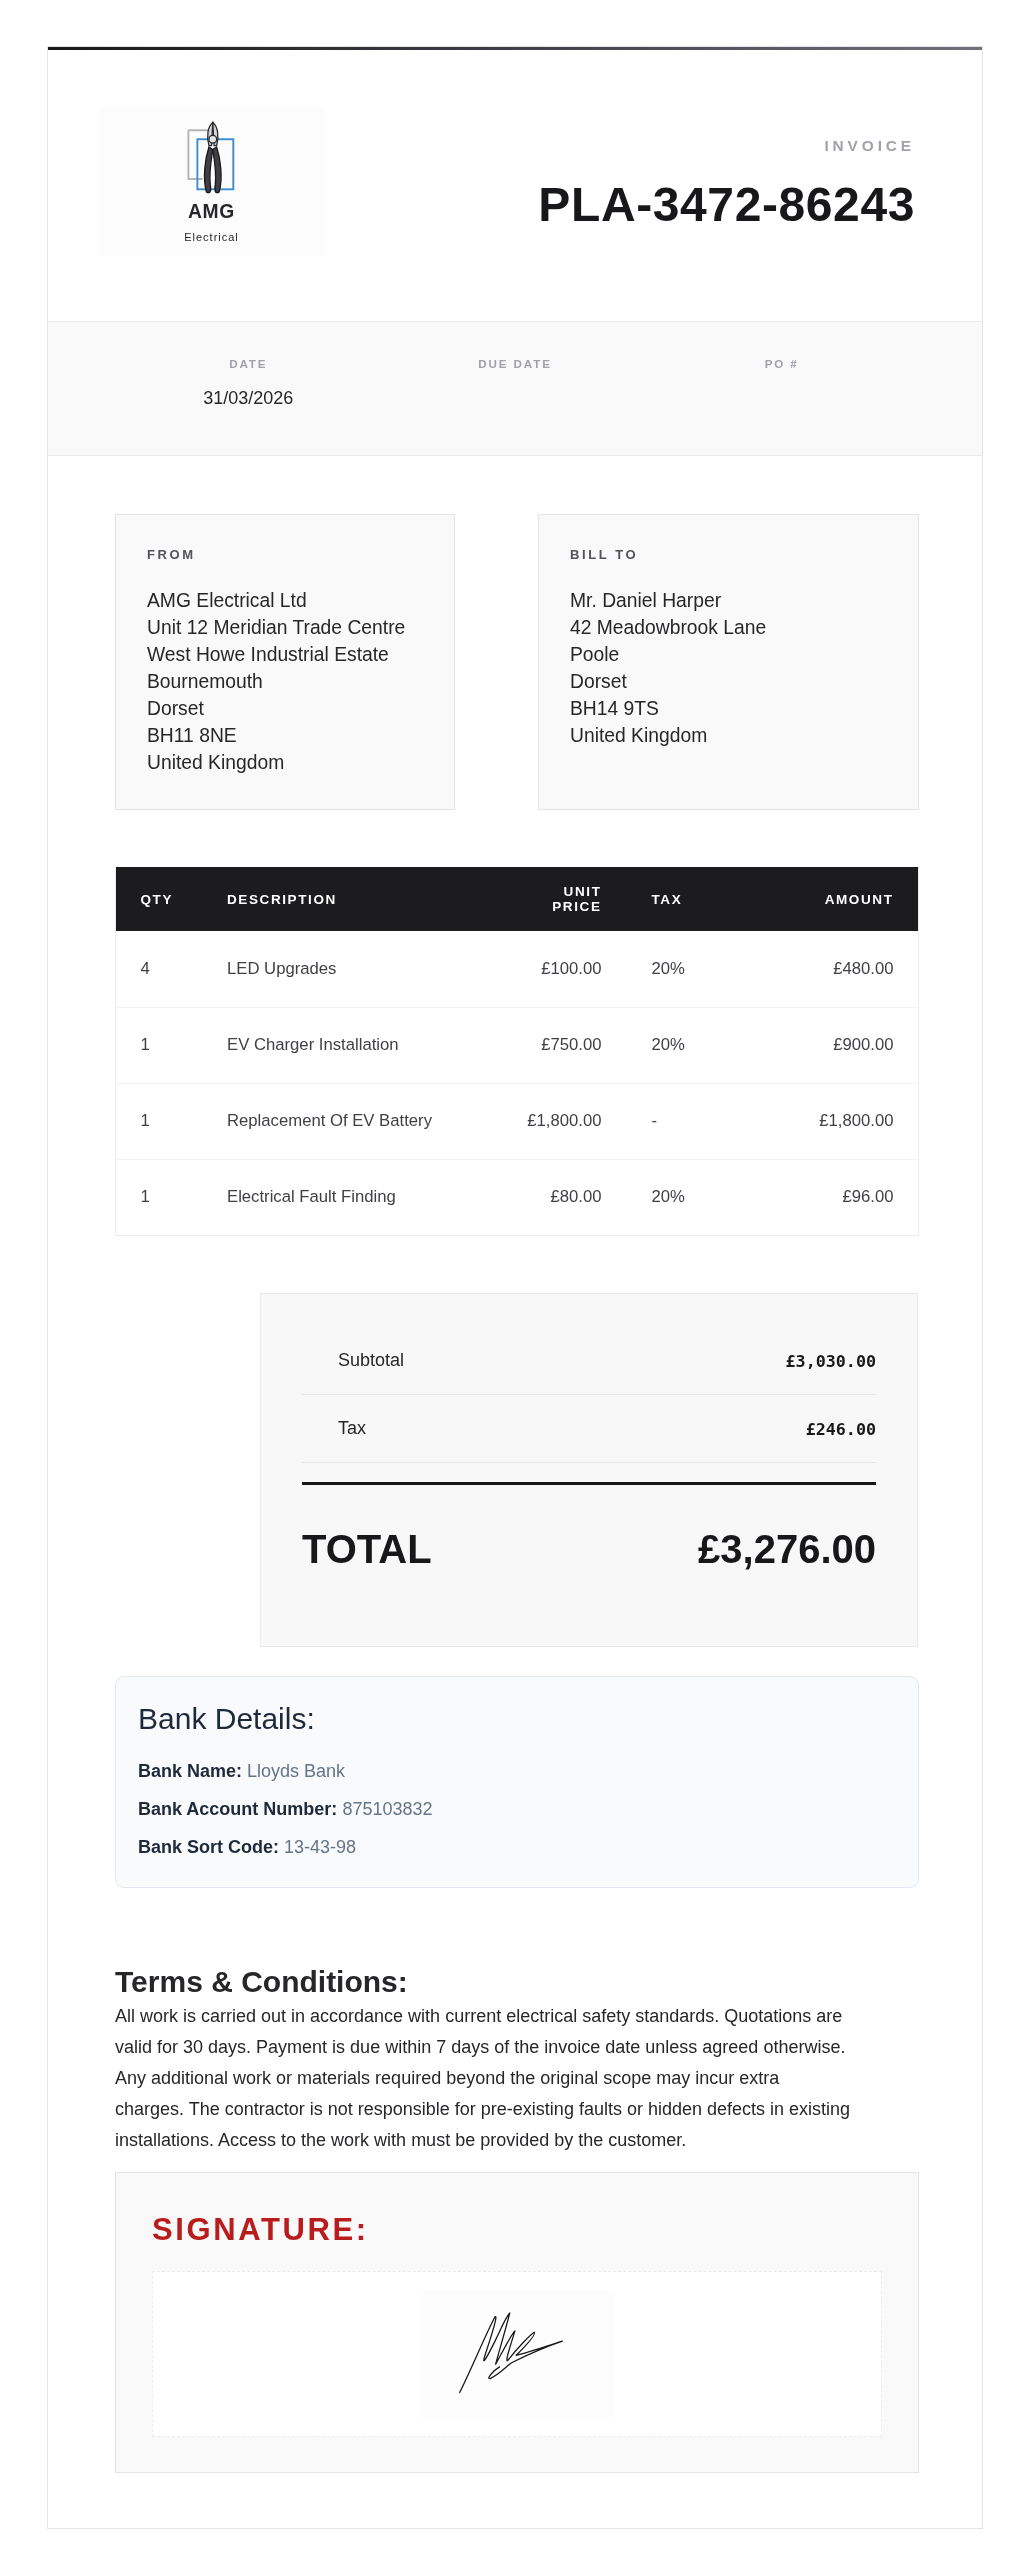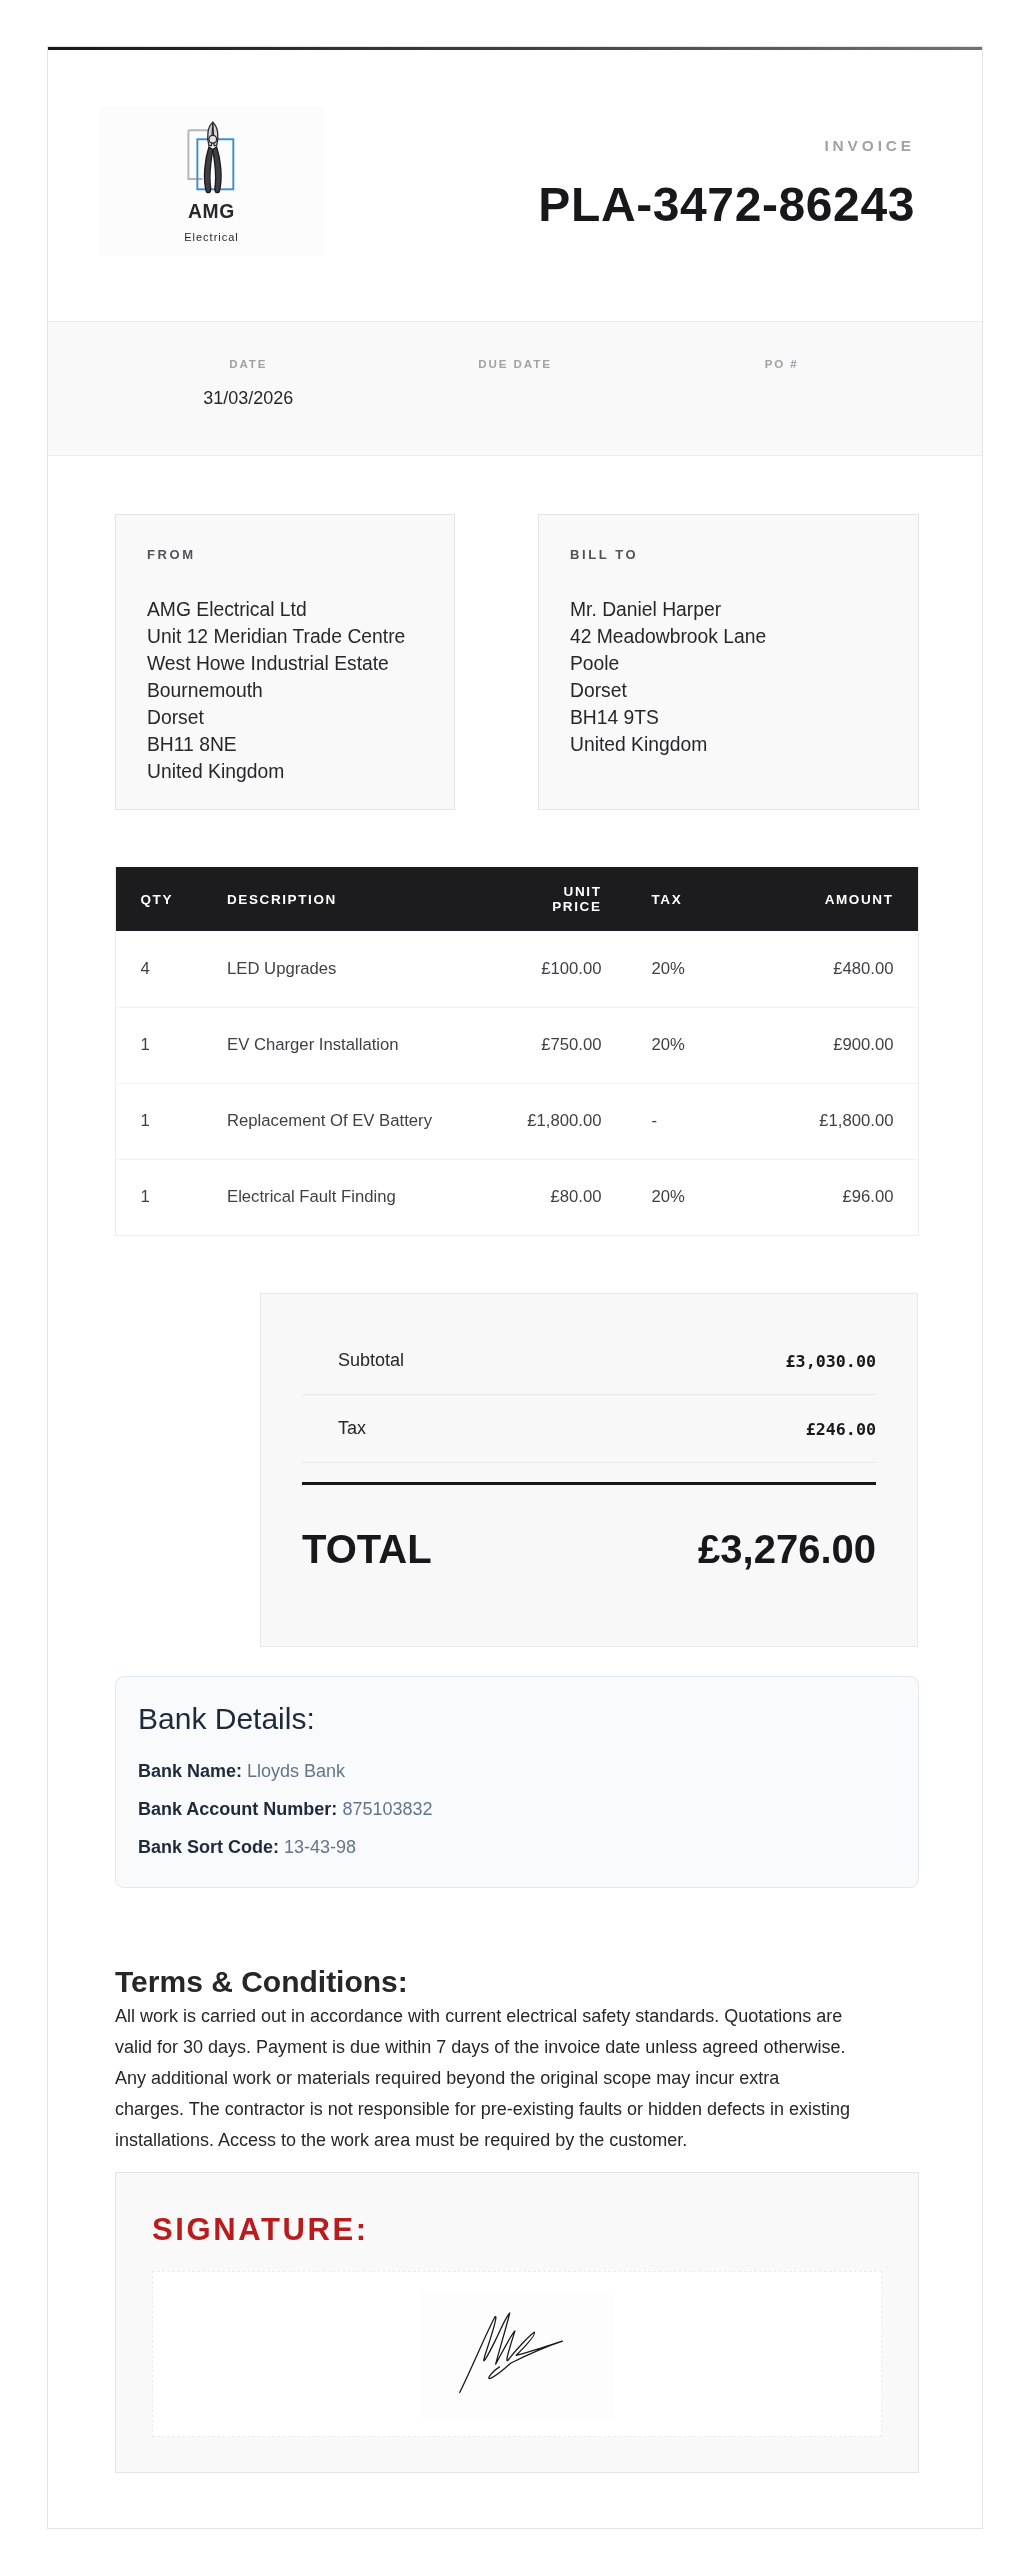--- a/index.html
+++ b/index.html
@@ -63,21 +63,21 @@
     .addr {
       position: absolute; top: 467px; width: 381px; height: 296px;
       background: #f9f9f9; border: 1.3px solid #e4e4e7;
       padding: 32px 31px;
     }
     .addr.from { left: 67px; width: 340px; }
     .addr.bill { left: 490px; width: 381px; }
     .addr-title {
       font-size: 13px; font-weight: 700; letter-spacing: 2.6px; color: #52525b;
     }
-    .addr-lines { margin-top: 34px; }
+    .addr-lines { margin-top: 25px; }
     .addr-line { font-size: 19.3px; line-height: 27px; color: #27272a; }
     
     .items {
       position: absolute; left: 67px; top: 820px; width: 804px;
       border-collapse: collapse;
       border-left: 1.3px solid #ececec; border-right: 1.3px solid #ececec; border-bottom: 1.3px solid #ececec;
     }
     .items thead tr { background: #1c1c1e; height: 64px; }
     .items th {
       color: #ffffff; font-size: 13.5px; font-weight: 700; letter-spacing: 1.6px;
@@ -281,21 +281,21 @@
     </div>
   </div>
 
   <div class="terms">
     <div class="terms-title">Terms &amp; Conditions:</div>
     <div class="terms-body">
       <div>All work is carried out in accordance with current electrical safety standards. Quotations are</div>
       <div>valid for 30 days. Payment is due within 7 days of the invoice date unless agreed otherwise.</div>
       <div>Any additional work or materials required beyond the original scope may incur extra</div>
       <div>charges. The contractor is not responsible for pre-existing faults or hidden defects in existing</div>
-      <div>installations. Access to the work area must be required by the customer.</div>
+      <div>installations. Access to the work with must be provided by the customer.</div>
     </div>
   </div>
 
   <div class="sig">
     <div class="sig-title">SIGNATURE:</div>
     <div class="sig-box">
       <div class="sig-img">
         <svg width="167" height="90" viewBox="0 0 260 140">
           <path d="M40 130 C60 90 80 40 95 12 C100 8 90 40 80 70 C72 95 85 70 95 50 C105 30 110 15 118 6 C112 30 100 70 96 86 C110 60 120 40 126 34 C118 60 110 84 115 80 C130 60 150 40 156 36 C160 40 140 60 128 72 C140 70 180 56 200 50 C170 60 140 74 120 84 C110 92 100 102 88 108 C80 110 92 96 102 90" fill="none" stroke="#18181b" stroke-width="2" stroke-linecap="round" stroke-linejoin="round"></path>
         </svg>

